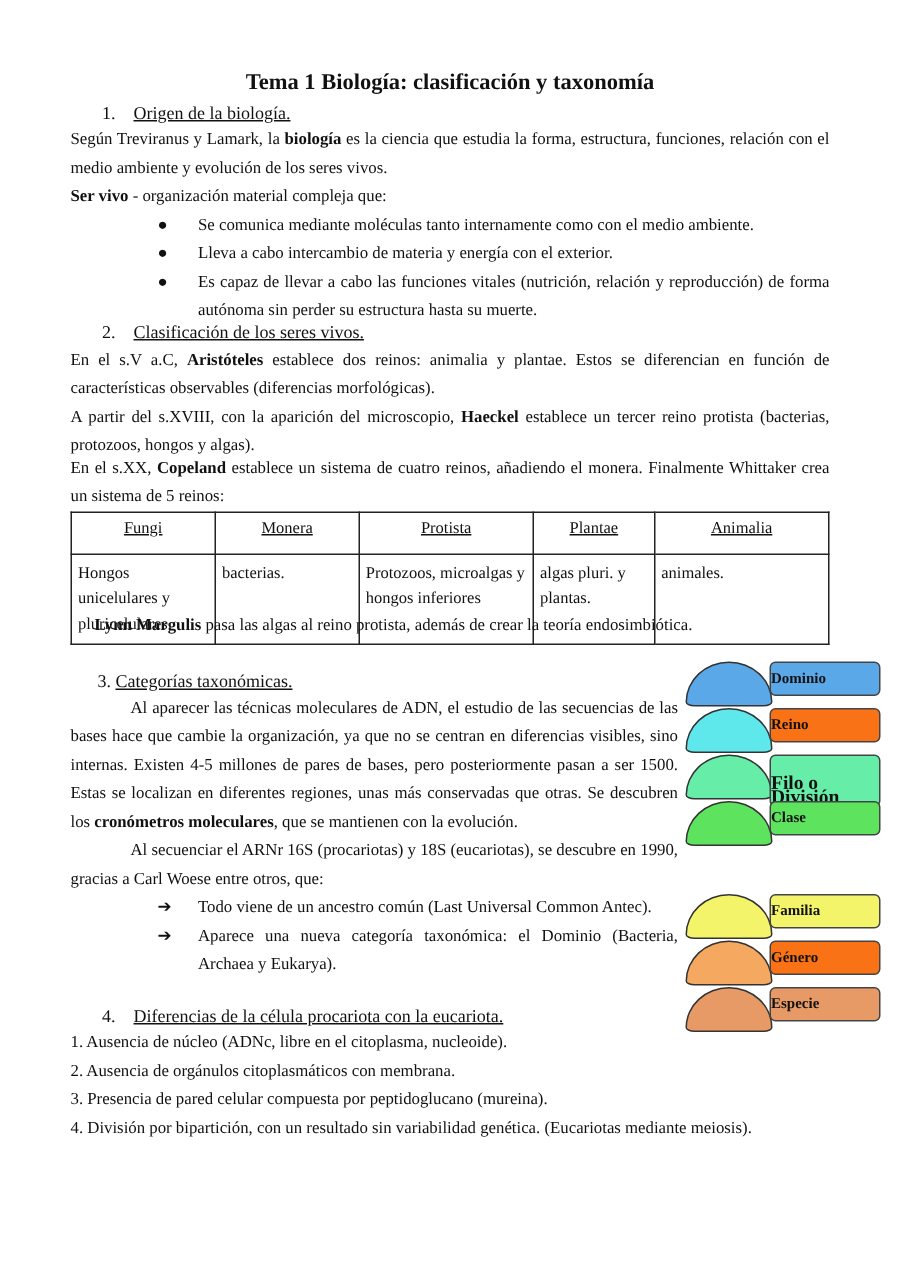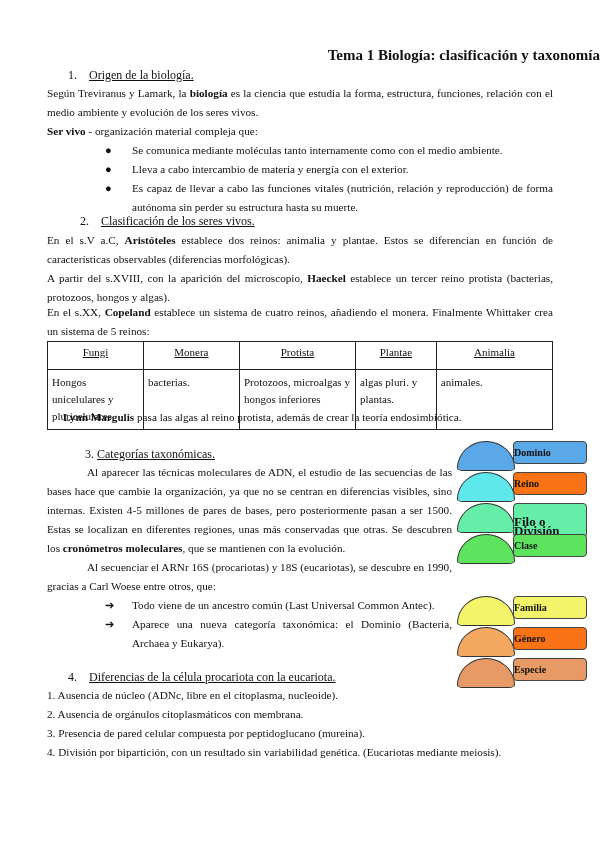--- a/index.html
+++ b/index.html
@@ -1,19 +1,19 @@
 <!DOCTYPE html>
 <html><head>
 <meta charset="utf-8">
 <style>
   html, body { margin:0; padding:0; background:#ffffff; }
   body { width:600px; height:848px; position:relative; overflow:hidden;
          font-family:"Liberation Serif","DejaVu Serif",serif; color:#111; }
   .page { position:absolute; left:0; top:0; width:600px; height:848px; }
-  .title { position:absolute; top:47px; left:0; width:600px; text-align:right;
+  .title { position:absolute; top:47px; left:0; width:600px; text-align:center;
            font-size:15px; font-weight:bold; }
   .h { position:absolute; font-size:12px; }
   .h .num { display:inline-block; width:18px; }
   .h .lbl { text-decoration:underline; }
   .p { position:absolute; font-size:11.2px; line-height:19px; text-align:justify; }
   .p b { font-weight:bold; }
   ul.bul { position:absolute; margin:0; padding:0; list-style:none; font-size:11.2px; line-height:19px; }
   ul.bul li { position:relative; padding-left:27px; text-align:justify; }
   ul.bul li .mk { position:absolute; left:0; top:0; }
   table.reinos { position:absolute; left:47px; top:341px; width:506px; border-collapse:collapse;
@@ -45,21 +45,21 @@
   </div>
   <div class="p" style="left:47px;top:122px;width:506px;">
     <b>Ser vivo</b><span> - organización material compleja que:</span>
   </div>
   <ul class="bul" style="left:105px;top:141px;width:448px;">
     <li><span class="mk">●</span><span>Se comunica mediante moléculas tanto internamente como con el medio ambiente.</span></li>
     <li><span class="mk">●</span><span>Lleva a cabo intercambio de materia y energía con el exterior.</span></li>
     <li><span class="mk">●</span><span>Es capaz de llevar a cabo las funciones vitales (nutrición, relación y reproducción) de forma autónoma sin perder su estructura hasta su muerte.</span></li>
   </ul>
 
-  <div class="h" style="left:68px;top:214px;margin-left:12px;">
+  <div class="h" style="left:68px;top:214px;">
     <span class="num">2.</span>
     <span class="lbl">Clasificación de los seres vivos.</span>
   </div>
   <div class="p" style="left:47px;top:231px;width:506px;">
     <span>En el s.V a.C, </span><b>Aristóteles</b><span> establece dos reinos: animalia y plantae. Estos se diferencian en función de características observables (diferencias morfológicas).</span>
   </div>
   <div class="p" style="left:47px;top:269px;width:506px;">
     <span>A partir del s.XVIII, con la aparición del microscopio, </span><b>Haeckel</b><span> establece un tercer reino protista (bacterias, protozoos, hongos y algas).</span>
   </div>
   <div class="p" style="left:47px;top:303px;width:506px;">
@@ -82,21 +82,21 @@
       <td>algas pluri. y plantas.</td>
       <td>animales.</td>
     </tr>
   </tbody>
     </table>
 
   <div class="p" style="left:47px;top:408px;width:506px;padding-left:16px;">
     <b>Lynn Margulis</b><span> pasa las algas al reino protista, además de crear la teoría endosimbiótica.</span>
   </div>
 
-  <div class="h" style="left:76px;top:447px;text-align:right;">
+  <div class="h" style="left:56px;top:447px;text-align:right;">
     <span class="num">3.</span>
     <span class="lbl">Categorías taxonómicas.</span>
   </div>
   <div class="p" style="left:47px;top:463px;width:405px;text-indent:40px;">
     <span>Al aparecer las técnicas moleculares de ADN, el estudio de las secuencias de las bases hace que cambie la organización, ya que no se centran en diferencias visibles, sino internas. Existen 4-5 millones de pares de bases, pero posteriormente pasan a ser 1500. Estas se localizan en diferentes regiones, unas más conservadas que otras. Se descubren los </span><b>cronómetros moleculares</b><span>, que se mantienen con la evolución.</span>
   </div>
   <div class="p" style="left:47px;top:558px;width:405px;text-indent:40px;">
     <span>Al secuenciar el ARNr 16S (procariotas) y 18S (eucariotas), se descubre en 1990, gracias a Carl Woese entre otros, que:</span>
   </div>
   <ul class="bul" style="left:105px;top:596px;width:347px;">

